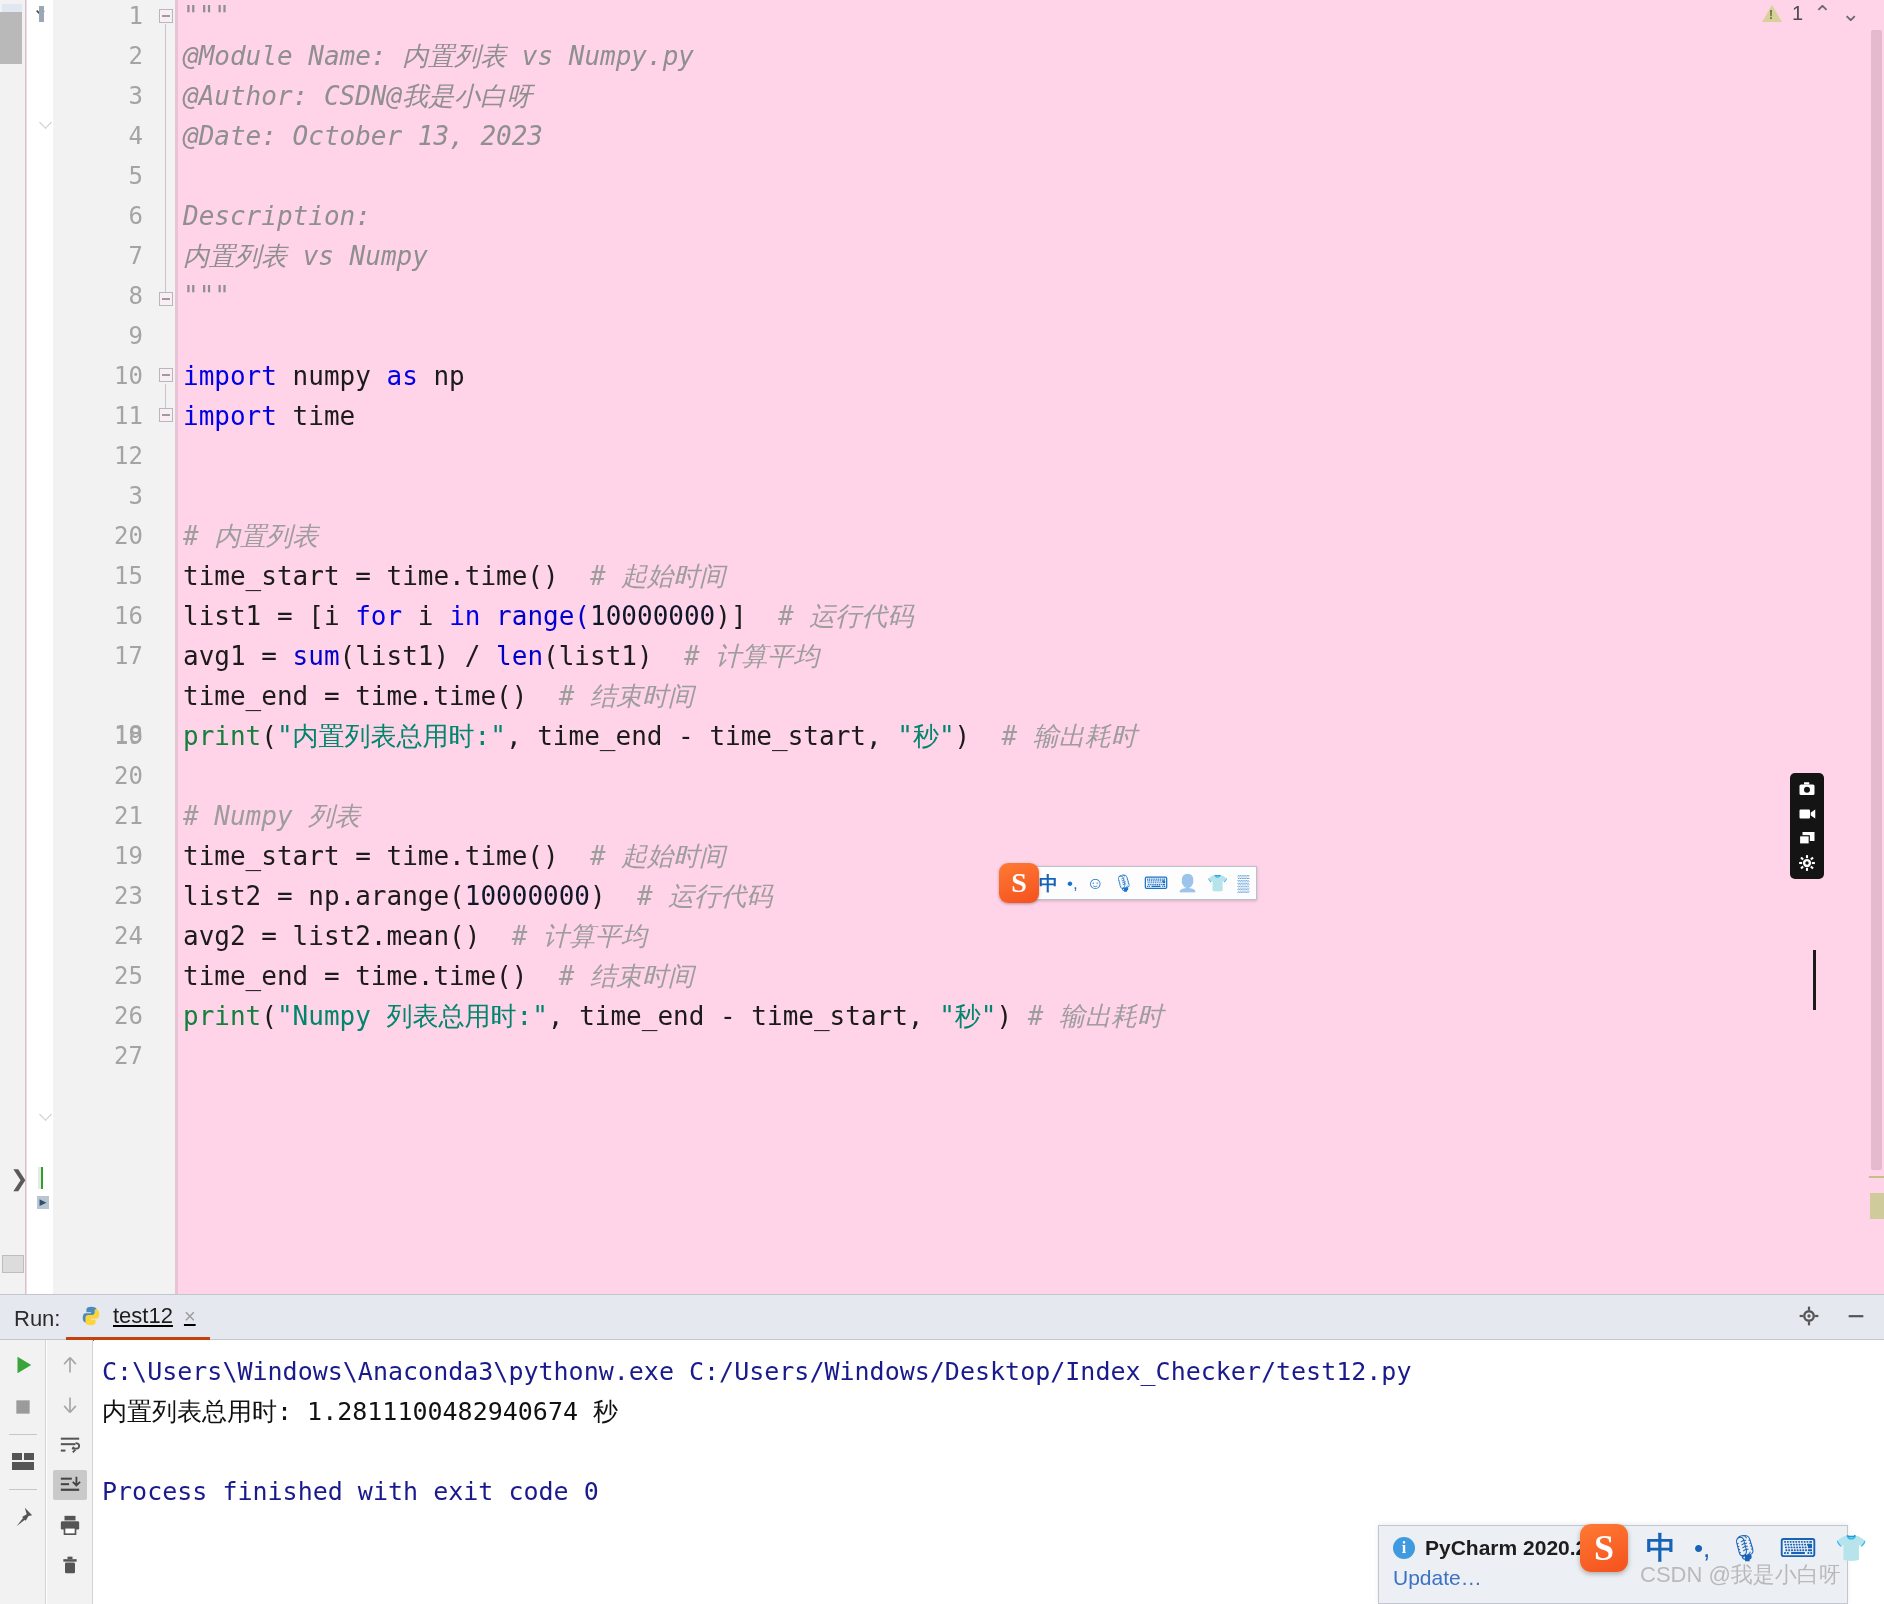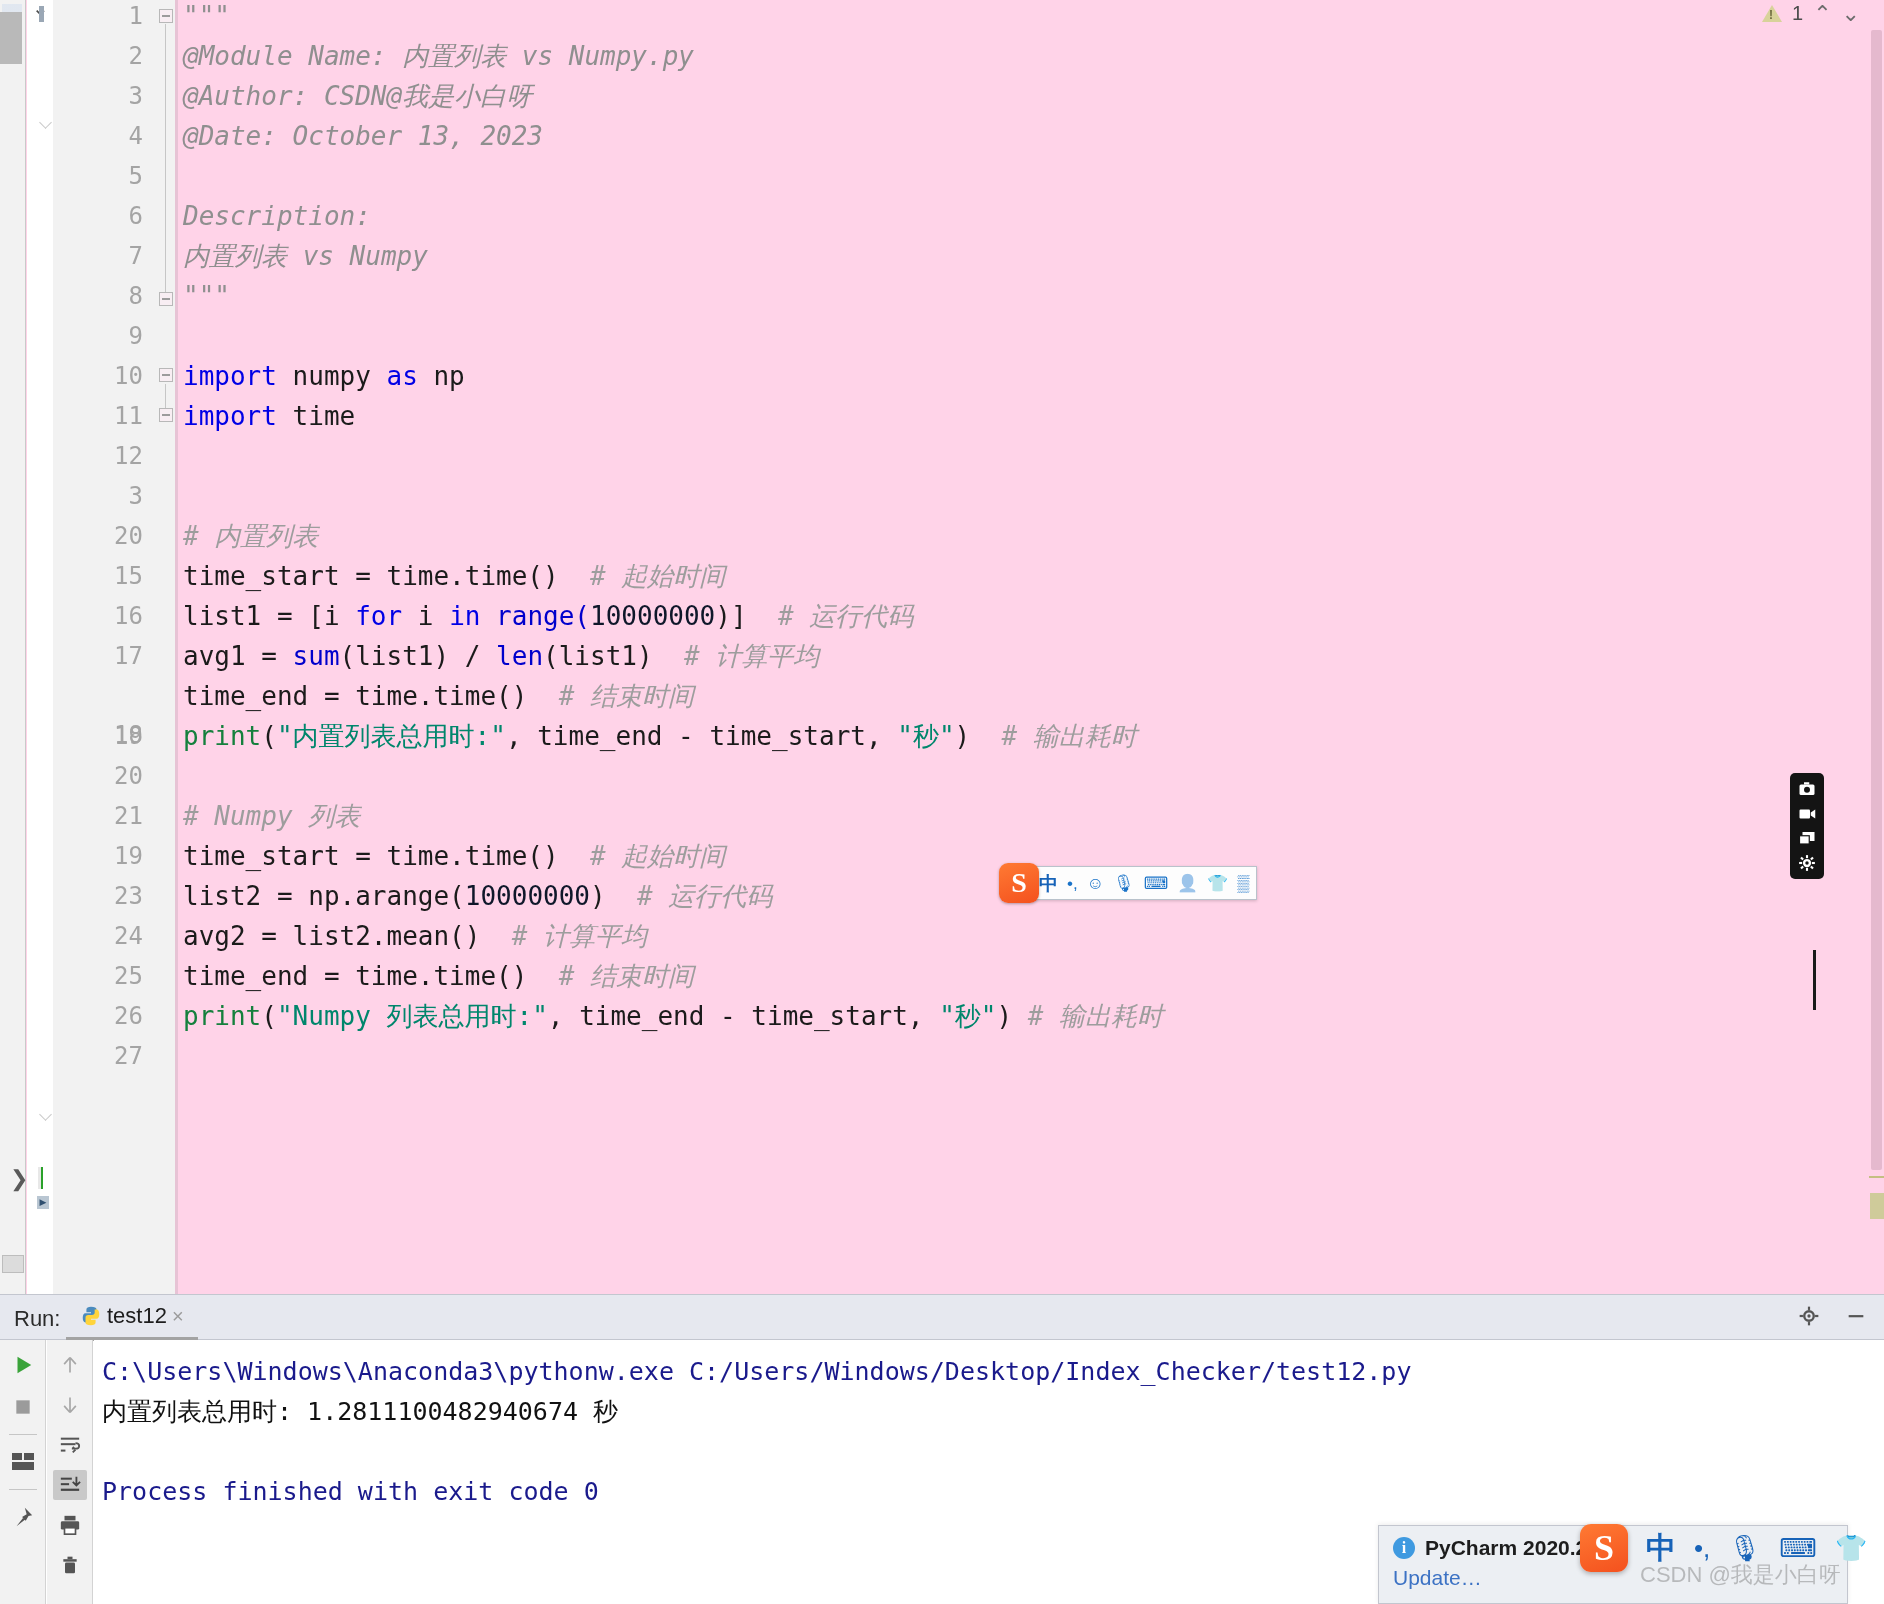--- a/index.html
+++ b/index.html
@@ -256,23 +256,24 @@
     background: #e6e8ef;
     border-top: 1px solid #c3c6cf;
     border-bottom: 1px solid #c3c6cf;
   }
   .run-label {
     position: absolute; left: 14px; top: 11px;
     font-size: 22px; color: #2b2b2b;
   }
   .run-tab {
     position: absolute; left: 66px; top: 0;
-    height: 46px; display: flex; align-items: center; gap: 5px;
+    height: 46px; display: flex; align-items: center; gap: 11px;
     padding: 0 14px;
-    border-bottom: 4px solid #a3a3a3;
+    border-bottom: 4px solid #c2410c;
+    text-decoration: underline;
   }
   .py-icon { width: 22px; height: 22px; position: relative; display:block;}
   .run-tab-label { font-size: 22px; color: #1d1d1d; }
   .run-tab-close { font-size: 20px; color: #9b9b9b; }
   .run-hdr-right {
     position: absolute; right: 16px; top: 10px;
     display: flex; align-items: center; gap: 24px;
   }
 
   .run-toolbar-1 {

